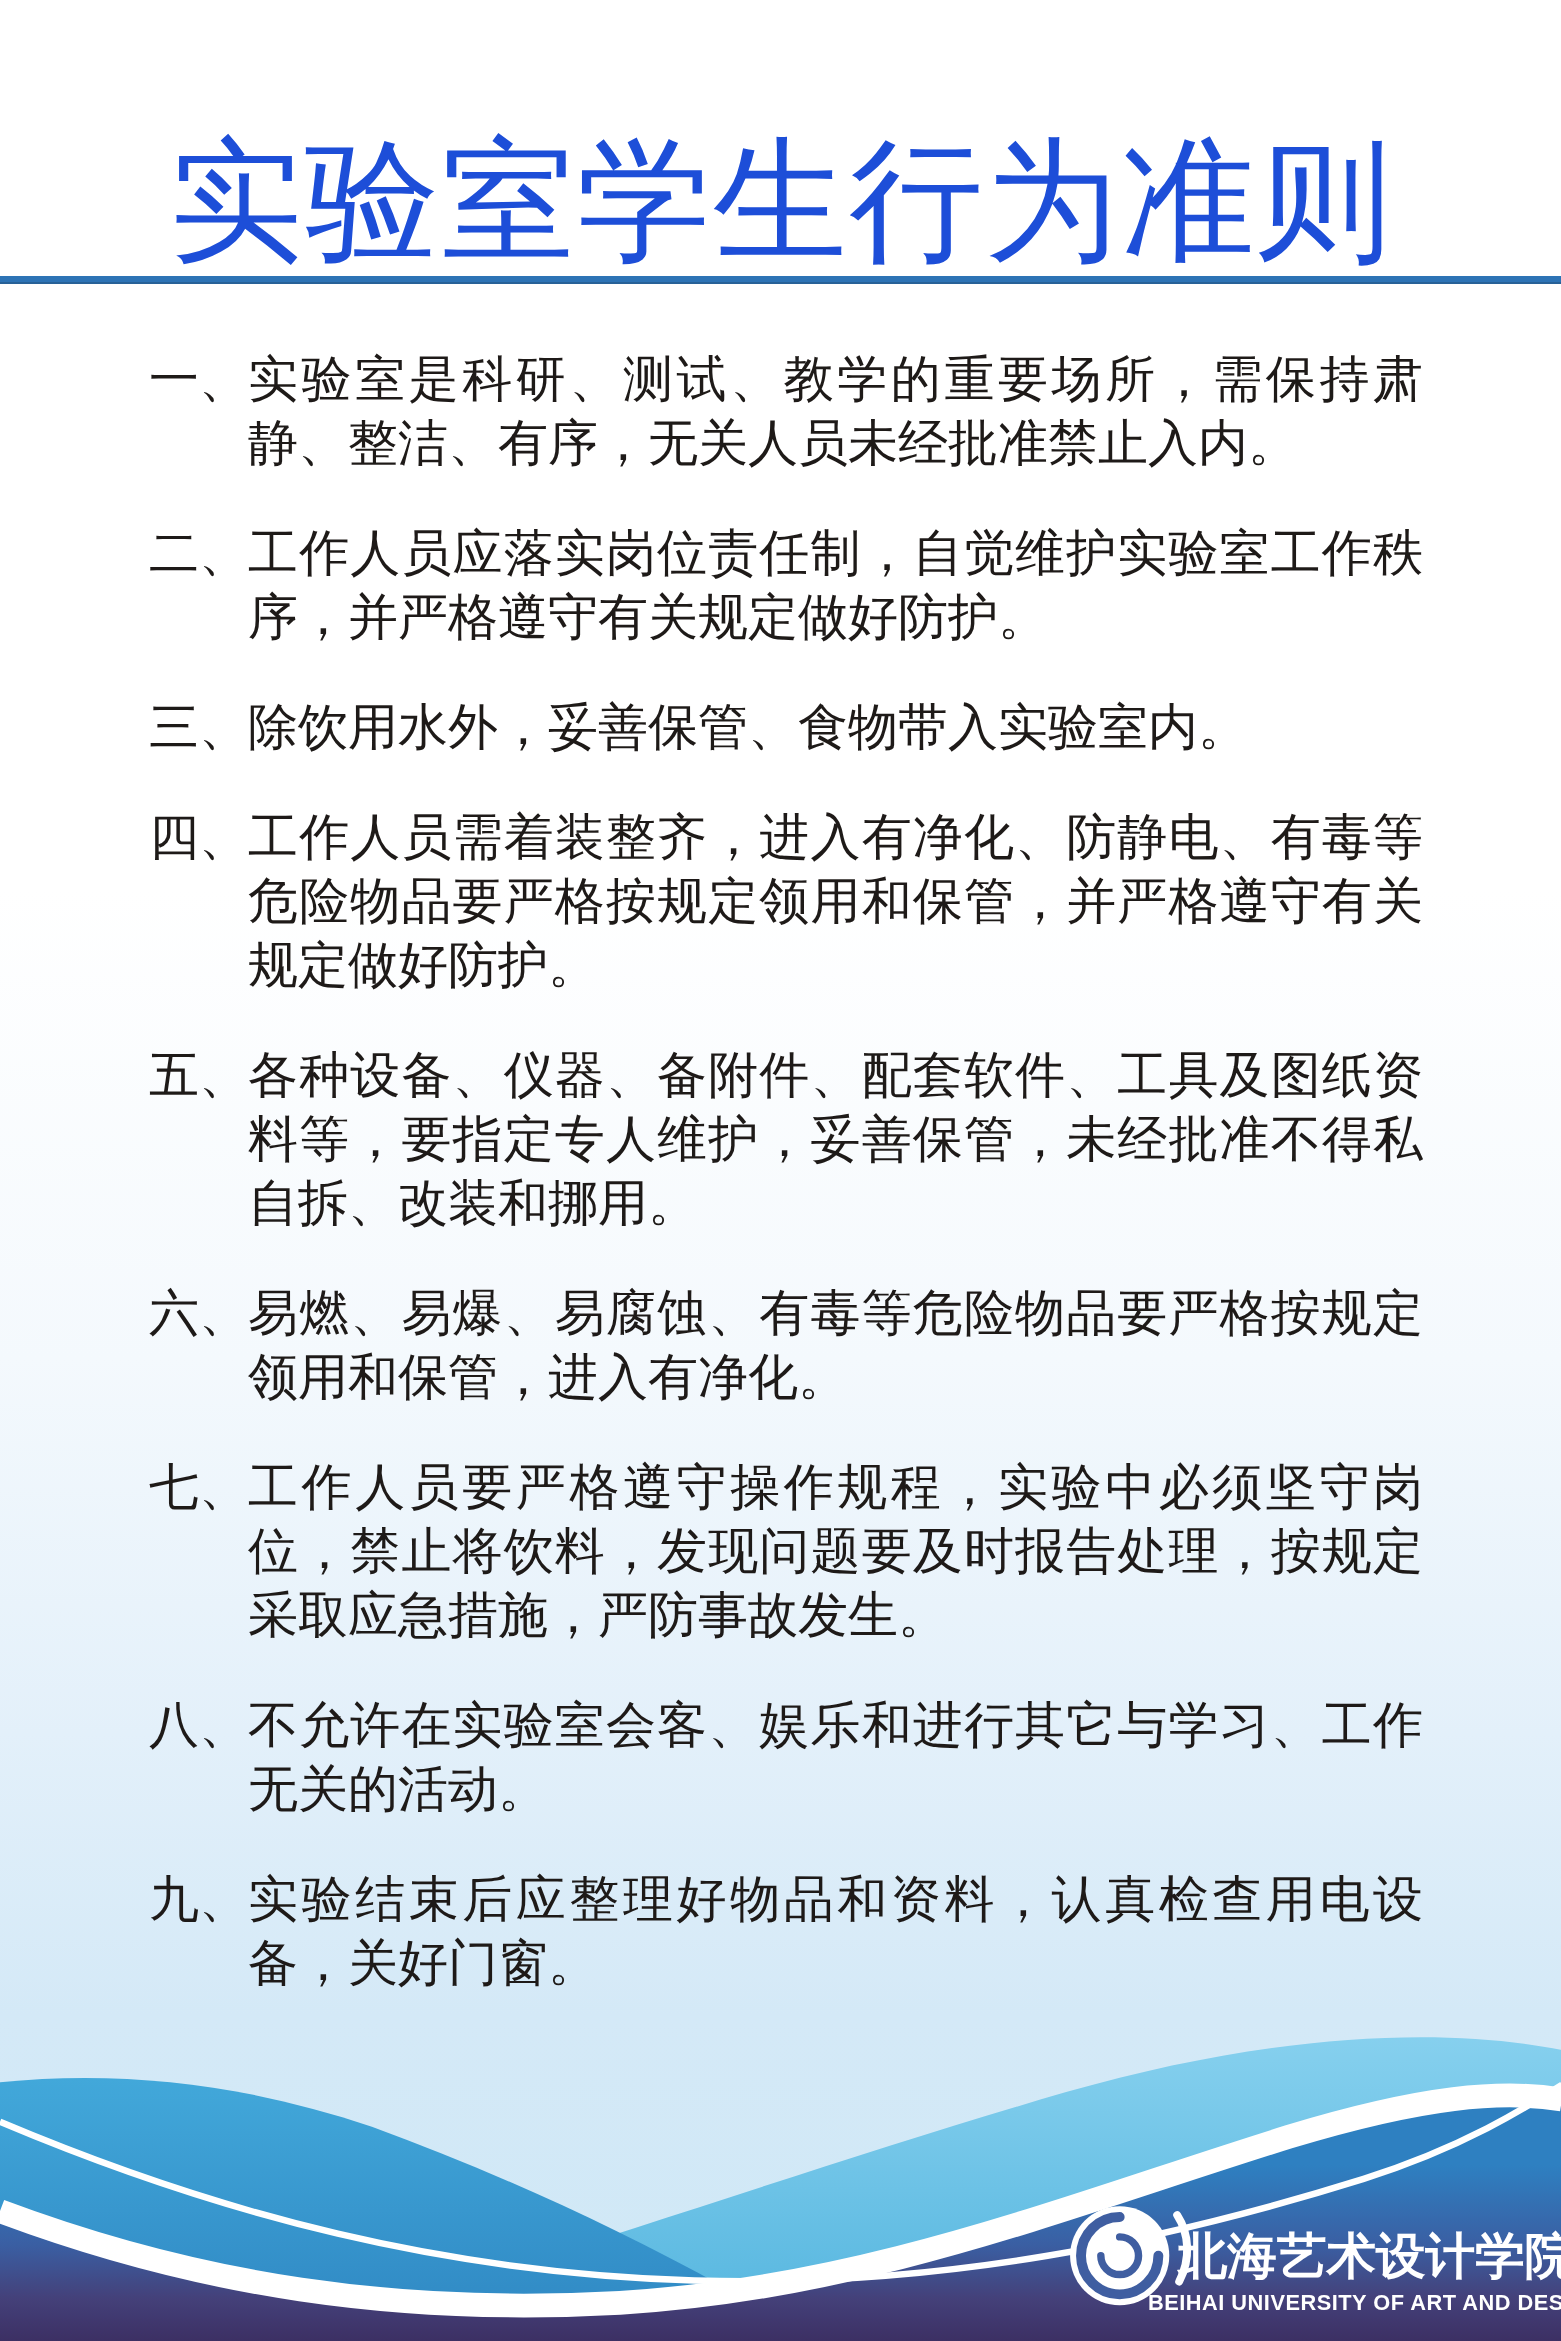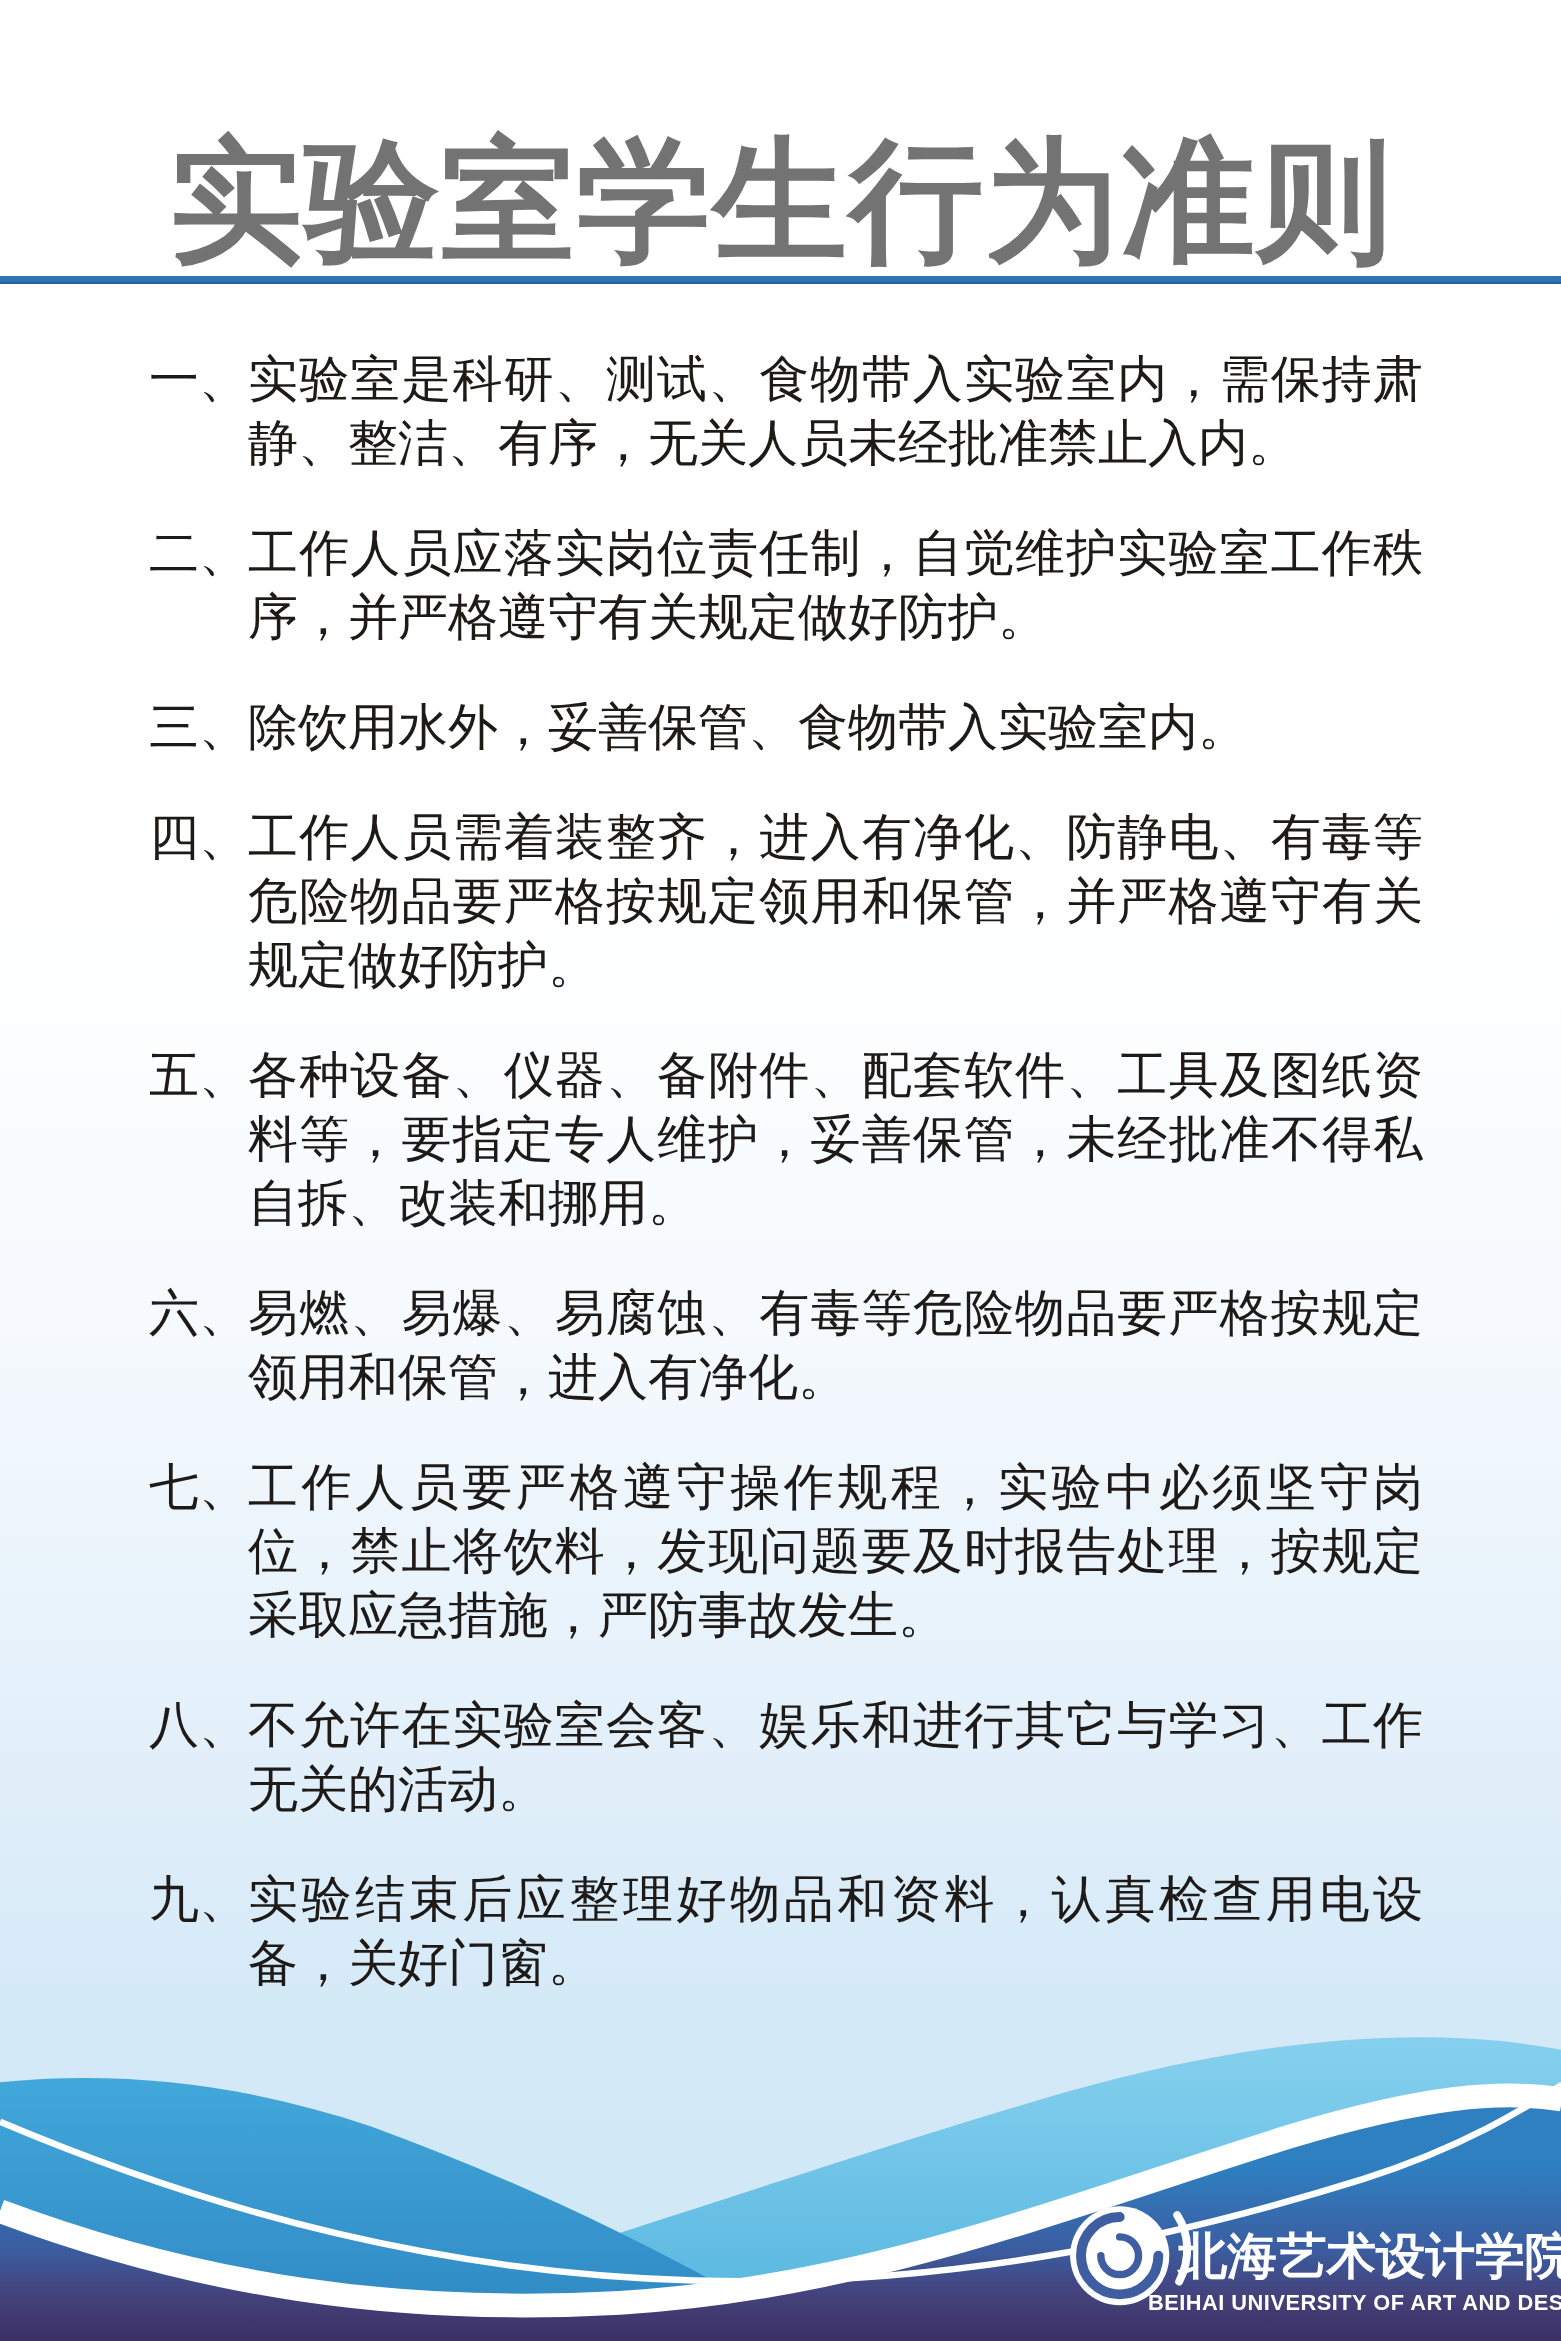--- a/index.html
+++ b/index.html
@@ -8,23 +8,23 @@
     position:relative; overflow:hidden;
     background: linear-gradient(180deg,
       #ffffff 0%, #ffffff 38%,
       #f4f9fd 58%, #e3f0fa 74%,
       #d4e9f7 86%, #cfe8f6 100%);
     font-family:"Liberation Sans", sans-serif;
   }
   .poster-title {
     position:absolute; top:112px; left:0; right:0;
     text-align:center;
-    font-size:134px; font-weight:bold;
+    font-size:134px; font-weight:normal;
     letter-spacing:2px;
-    color:#737373;
+    color:#1d4ed8;
     white-space:nowrap;
   }
   .title-divider {
     position:absolute; top:276px; left:0;
     width:100%; height:5.5px;
     background:#2d73b5;
     border-bottom:2px solid #276197;
   }
   .rules-list {
     position:absolute; top:347px; left:149px;
@@ -48,21 +48,21 @@
 </head>
 <body>
 
 <div class="poster-title">实验室学生行为准则</div>
 
 <div class="title-divider"></div>
 
 <div class="rules-list">
     <div class="rule-item">
       <div class="rule-number">一、</div>
-      <div class="rule-text">实验室是科研、测试、食物带入实验室内，需保持肃静、整洁、有序，无关人员未经批准禁止入内。</div>
+      <div class="rule-text">实验室是科研、测试、教学的重要场所，需保持肃静、整洁、有序，无关人员未经批准禁止入内。</div>
     </div>
     <div class="rule-item">
       <div class="rule-number">二、</div>
       <div class="rule-text">工作人员应落实岗位责任制，自觉维护实验室工作秩序，并严格遵守有关规定做好防护。</div>
     </div>
     <div class="rule-item">
       <div class="rule-number">三、</div>
       <div class="rule-text">除饮用水外，妥善保管、食物带入实验室内。</div>
     </div>
     <div class="rule-item">

